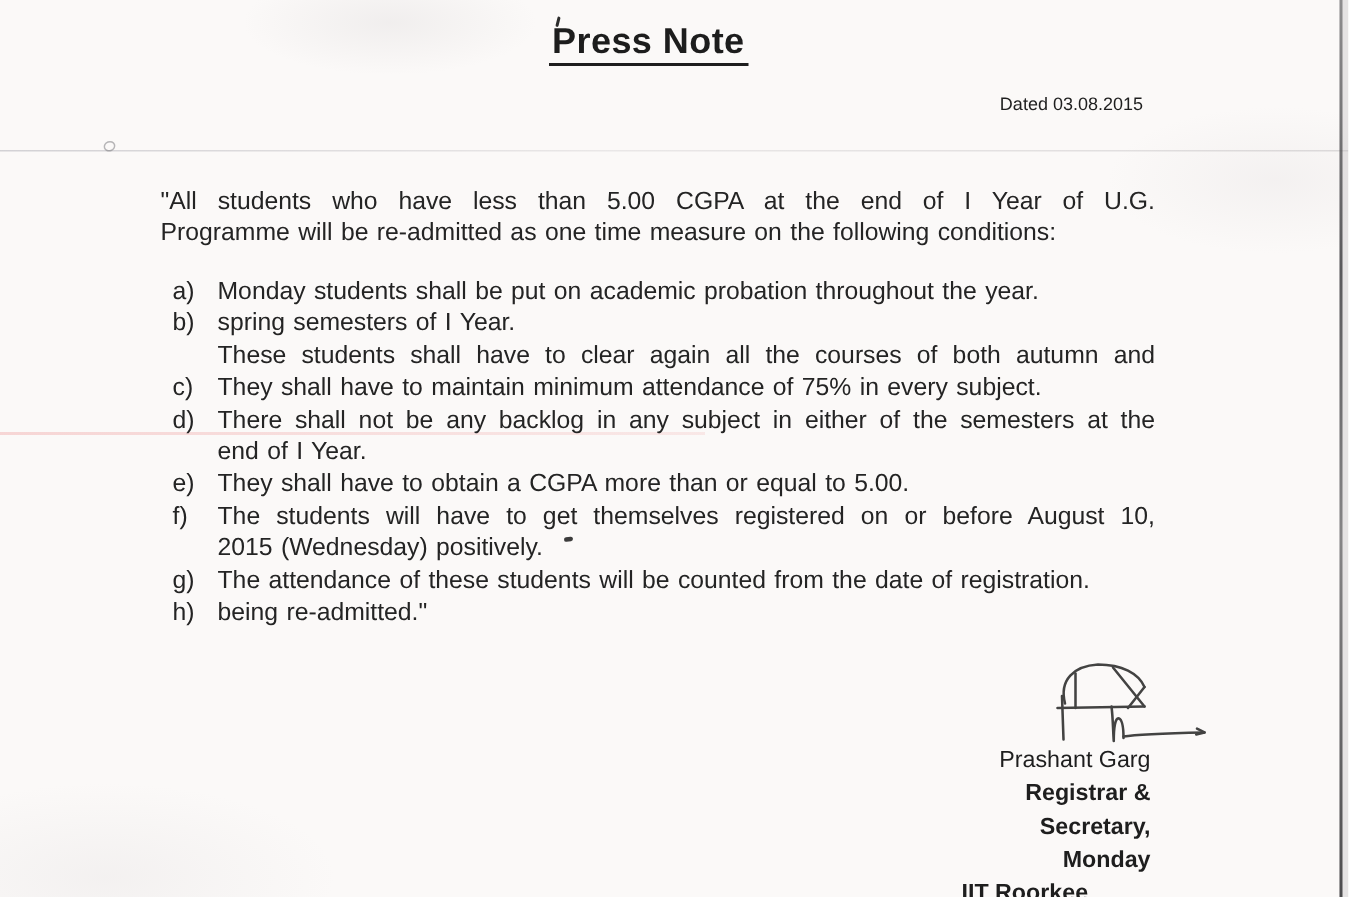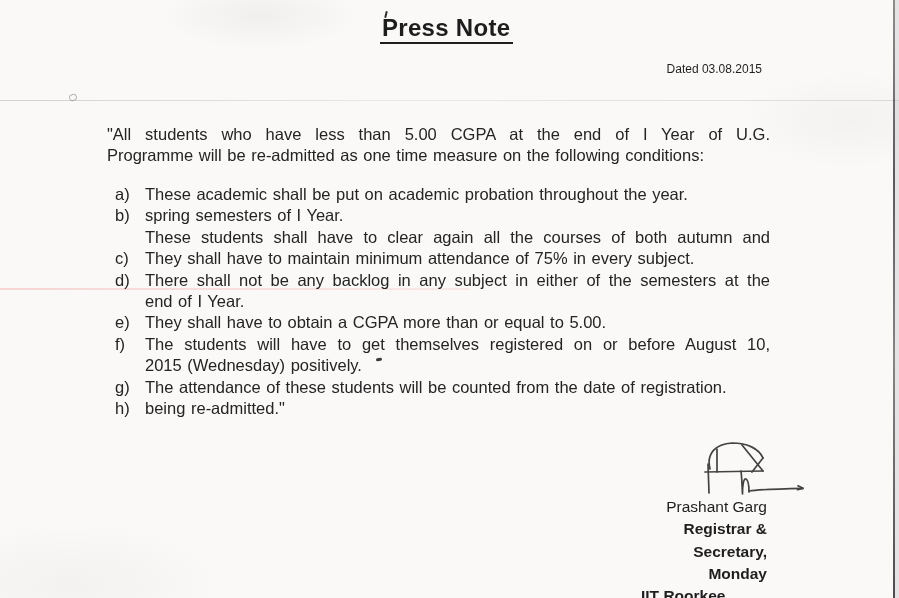--- a/index.html
+++ b/index.html
@@ -19,21 +19,21 @@
     border:1px solid rgba(125,125,130,.55); border-radius:50%; transform:rotate(-20deg); }
   .pink-line { position:absolute; left:0; top:288px; width:470px; height:2px;
     background:linear-gradient(90deg, rgba(236,132,132,.30), rgba(236,140,140,.16)); }
   .edge-strip { position:absolute; right:0; top:0; width:6px; height:598px; background:rgba(190,186,188,.35); }
   .edge-line { position:absolute; left:893px; top:0; width:2px; height:598px;
     background:linear-gradient(180deg, rgba(70,70,72,.55), rgba(55,55,58,.80) 30%, rgba(70,70,72,.60) 60%, rgba(50,50,52,.85)); }
   .mark-after-f { position:absolute; left:376px; top:358px; width:6px; height:3px;
     background:#3c3c3c; border-radius:2px; transform:rotate(-8deg); }
 
   
-  .title { position:absolute; left:380px; top:15px; margin:0;
+  .title { position:absolute; left:366px; top:15px; margin:0;
     font-size:24px; font-weight:bold; letter-spacing:.3px; color:#1d1d1d;
     border-bottom:2px solid #1e1e1e; padding:0 3px 1px 2px; line-height:26px; }
   .title .tick { position:absolute; top:-4px; left:5px; width:2px; height:7px;
     background:#2c2c2c; transform:rotate(14deg); border-radius:1px; }
 
   .dated { position:absolute; top:62px; right:137px; font-size:12px; color:#1f1f1f; }
 
   
   .intro { position:absolute; left:107px; top:124px; width:663px;
     font-size:16.5px; line-height:21.4px; word-spacing:1px; color:#242424; }
@@ -74,21 +74,21 @@
 
   <div class="intro">
     <div class="line just">"All students who have less than 5.00 CGPA at the end of I Year of U.G.</div>
     <div class="line">Programme will be re-admitted as one time measure on the following conditions:</div>
   </div>
 
   <div class="conditions" id="conditions">
       <div class="cond-item">
         <div class="cond-marker">a)</div>
         <div class="cond-body">
-          <div class="line">These academic shall be put on academic probation throughout the year.</div>
+          <div class="line">Monday students shall be put on academic probation throughout the year.</div>
         </div>
       </div>
       <div class="cond-item">
         <div class="cond-marker">b)</div>
         <div class="cond-body">
           <div class="line">spring semesters of I Year.</div>
           <div class="line just">These students shall have to clear again all the courses of both autumn and</div>
         </div>
       </div>
       <div class="cond-item">

